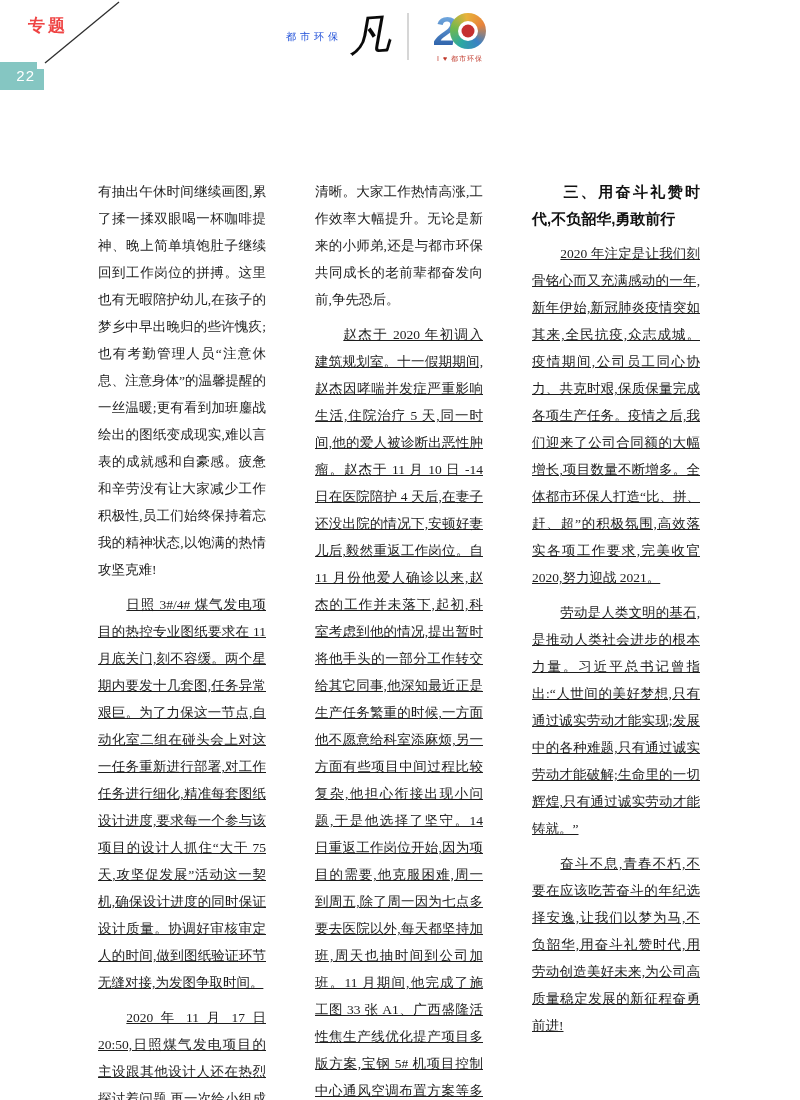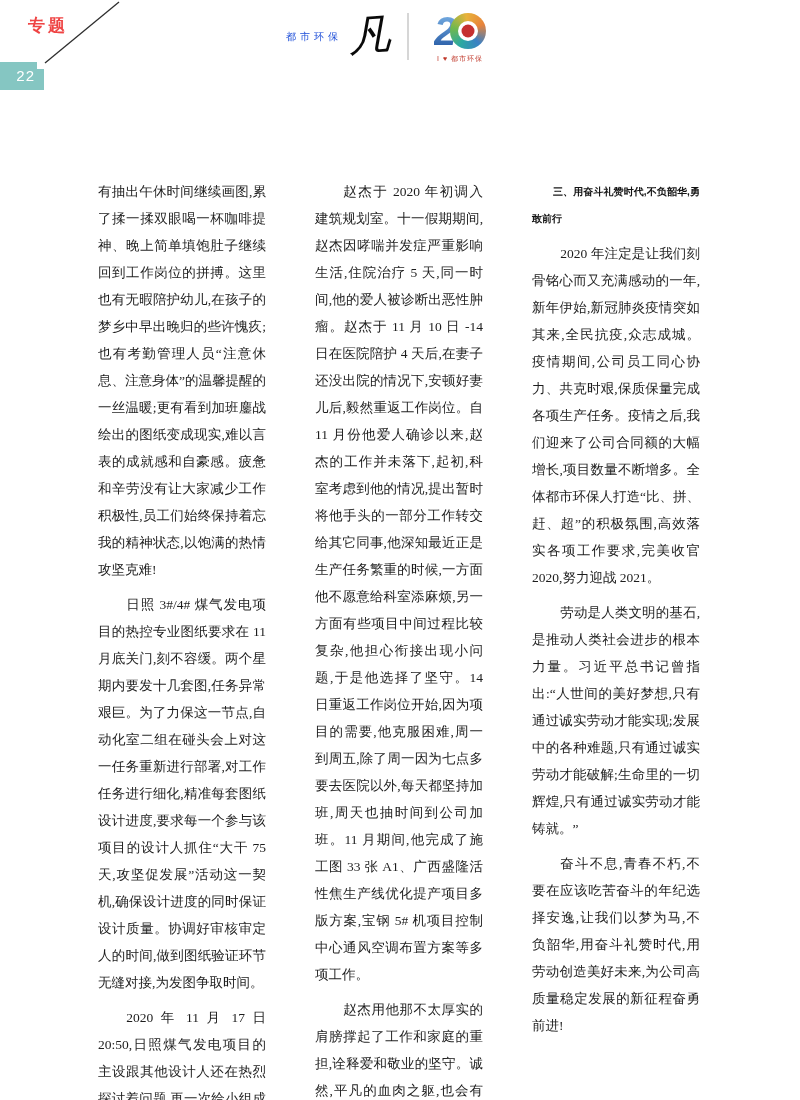--- a/index.html
+++ b/index.html
@@ -80,25 +80,25 @@
   
   .columns {
     position: absolute; left: 90px; top: 170px; width: 618px;
     display: flex; gap: 33px;
   }
   .col { flex: 1 1 0; min-width: 0; }
   .col p {
     margin: 8px; text-align: justify;
     font-size: 13.5px; line-height: 27px; color: #1d1d1d;
   }
-  .col p.body { text-indent: 2.1em; }
+  .col p.body { text-indent: 2.1em; text-decoration: underline; }
   .col p.body-cont { text-indent: 0; }
   .col p.heading {
     font-family: "Liberation Sans", "DejaVu Sans", sans-serif;
-    font-weight: 700; text-indent: 2.1em; font-size: 10px; color: #111;
+    font-weight: 700; text-indent: 2.1em; font-size: 15px; color: #111;
   }
 </style>
 </head>
 <body>
 
 <div id="page">
 
   <div class="section-label">专题</div>
 
   <svg class="diag-svg" width="140" height="75">
@@ -126,20 +126,21 @@
   </div>
 
   <div class="columns">
     <div class="col">
         <p class="body-cont">有抽出午休时间继续画图,累了揉一揉双眼喝一杯咖啡提神、晚上简单填饱肚子继续回到工作岗位的拼搏。这里也有无暇陪护幼儿,在孩子的梦乡中早出晚归的些许愧疚;也有考勤管理人员“注意休息、注意身体”的温馨提醒的一丝温暖;更有看到加班鏖战绘出的图纸变成现实,难以言表的成就感和自豪感。疲惫和辛劳没有让大家减少工作积极性,员工们始终保持着忘我的精神状态,以饱满的热情攻坚克难!</p>
         <p class="body">日照 3#/4# 煤气发电项目的热控专业图纸要求在 11 月底关门,刻不容缓。两个星期内要发十几套图,任务异常艰巨。为了力保这一节点,自动化室二组在碰头会上对这一任务重新进行部署,对工作任务进行细化,精准每套图纸设计进度,要求每一个参与该项目的设计人抓住“大干 75 天,攻坚促发展”活动这一契机,确保设计进度的同时保证设计质量。协调好审核审定人的时间,做到图纸验证环节无缝对接,为发图争取时间。</p>
         <p class="body">2020 年 11 月 17 日 20:50,日照煤气发电项目的主设跟其他设计人还在热烈探讨着问题,再一次给小组成员打气,确保按时发图,后墙不倒。</p>
         <p class="body">21:30,窗外夜幕低垂,灯火阑珊。办公室里静悄悄。键盘敲击声和鼠标点击声此起彼伏,显得格外</p>
       </div>
     <div class="col">
+        <p class="body-cont">清晰。大家工作热情高涨,工作效率大幅提升。无论是新来的小师弟,还是与都市环保共同成长的老前辈都奋发向前,争先恐后。</p>
         <p class="body">赵杰于 2020 年初调入建筑规划室。十一假期期间,赵杰因哮喘并发症严重影响生活,住院治疗 5 天,同一时间,他的爱人被诊断出恶性肿瘤。赵杰于 11 月 10 日 -14 日在医院陪护 4 天后,在妻子还没出院的情况下,安顿好妻儿后,毅然重返工作岗位。自 11 月份他爱人确诊以来,赵杰的工作并未落下,起初,科室考虑到他的情况,提出暂时将他手头的一部分工作转交给其它同事,他深知最近正是生产任务繁重的时候,一方面他不愿意给科室添麻烦,另一方面有些项目中间过程比较复杂,他担心衔接出现小问题,于是他选择了坚守。14 日重返工作岗位开始,因为项目的需要,他克服困难,周一到周五,除了周一因为七点多要去医院以外,每天都坚持加班,周天也抽时间到公司加班。11 月期间,他完成了施工图 33 张 A1、广西盛隆活性焦生产线优化提产项目多版方案,宝钢 5# 机项目控制中心通风空调布置方案等多项工作。</p>
         <p class="body">赵杰用他那不太厚实的肩膀撑起了工作和家庭的重担,诠释爱和敬业的坚守。诚然,平凡的血肉之躯,也会有疲惫、脆弱,亦或沮丧,但是,他毅然选择了坚强面对与坚</p>
       </div>
     <div class="col">
         <p class="heading">三、用奋斗礼赞时代,不负韶华,勇敢前行</p>
         <p class="body">2020 年注定是让我们刻骨铭心而又充满感动的一年,新年伊始,新冠肺炎疫情突如其来,全民抗疫,众志成城。疫情期间,公司员工同心协力、共克时艰,保质保量完成各项生产任务。疫情之后,我们迎来了公司合同额的大幅增长,项目数量不断增多。全体都市环保人打造“比、拼、赶、超”的积极氛围,高效落实各项工作要求,完美收官 2020,努力迎战 2021。</p>
         <p class="body">劳动是人类文明的基石,是推动人类社会进步的根本力量。习近平总书记曾指出:“人世间的美好梦想,只有通过诚实劳动才能实现;发展中的各种难题,只有通过诚实劳动才能破解;生命里的一切辉煌,只有通过诚实劳动才能铸就。”</p>
         <p class="body">奋斗不息,青春不朽,不要在应该吃苦奋斗的年纪选择安逸,让我们以梦为马,不负韶华,用奋斗礼赞时代,用劳动创造美好未来,为公司高质量稳定发展的新征程奋勇前进!</p>
       </div>
   </div>

